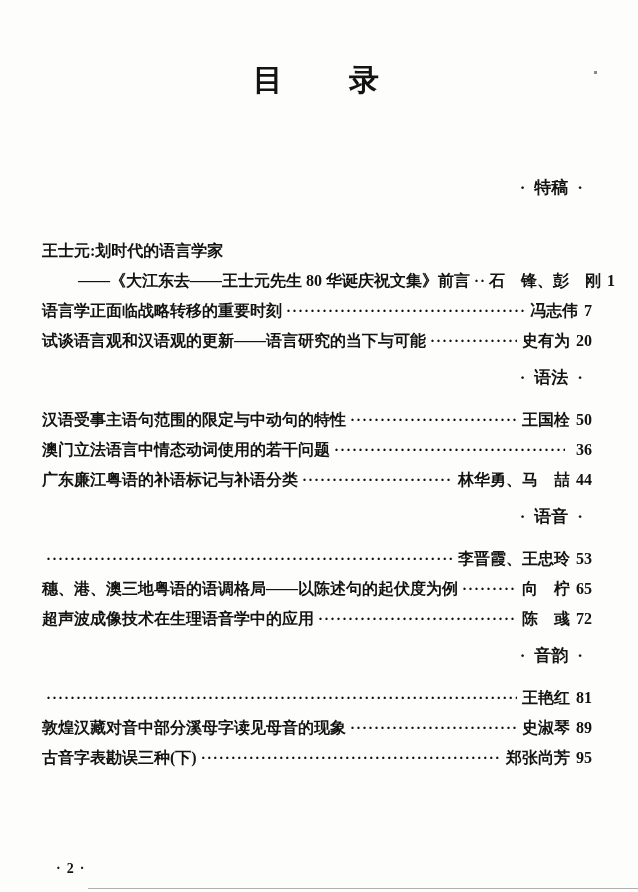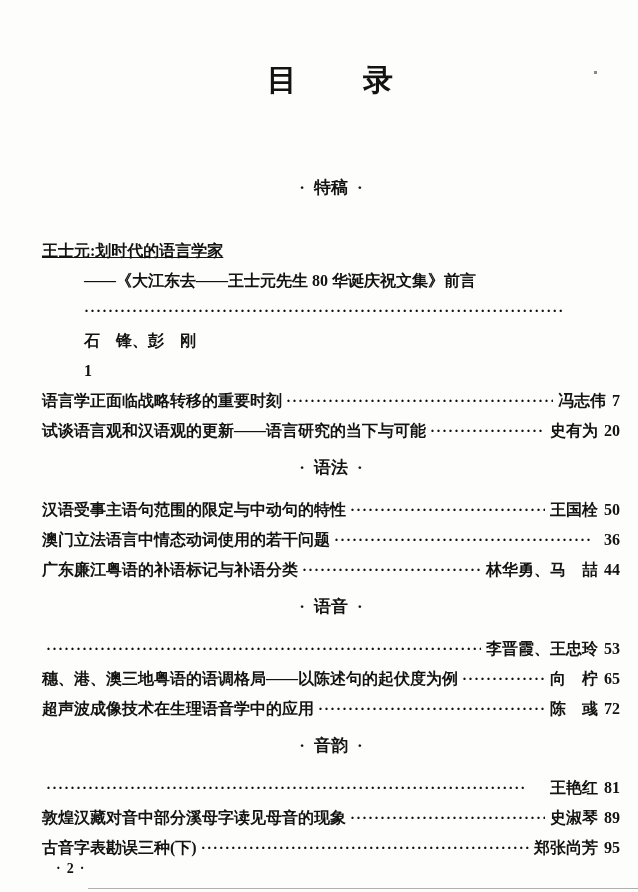--- a/index.html
+++ b/index.html
@@ -5,51 +5,51 @@
   * { margin: 0; padding: 0; box-sizing: border-box; }
   html, body { width: 638px; height: 892px; }
   body {
     background: #fdfdfc;
     color: #131313;
     font-family: "Liberation Serif", "DejaVu Serif", serif;
     font-weight: bold;
     position: relative;
     overflow: hidden;
   }
-  .content { padding: 62px 18px 0 42px; }
+  .content { padding: 62px 46px 0 42px; }
 
   .page-title {
     text-align: center;
     font-size: 30px;
     line-height: 36px;
     letter-spacing: 2px;
     margin-bottom: 78px;
     white-space: pre;
   }
 
   .section-header {
-    text-align: center;
+    text-align: right;
     font-size: 17px;
     line-height: 24px;
     margin-top: 10px;
   }
   .section-header .bullet { margin: 0 9px; }
 
   .entries { font-size: 16px; }
   .entries.first-gap { margin-top: 36px; }
   .entries.std-gap { margin-top: 15px; }
 
   .entry, .line2 {
     display: flex;
     align-items: baseline;
     line-height: 30px;
   }
   .entry .t, .line2 .t { white-space: nowrap; }
-  .line1 { line-height: 30px; white-space: nowrap; text-decoration: underline; }
-  .line2 { padding-left: 36px; flex-direction: column; }
+  .line1 { line-height: 30px; white-space: nowrap; }
+  .line2 { padding-left: 36px; }
 
   .leader {
     flex: 1 1 auto;
     overflow: hidden;
     white-space: nowrap;
     min-width: 10px;
     margin: 0 5px 0 4px;
     letter-spacing: 1px;
     font-size: 15px;
   }

